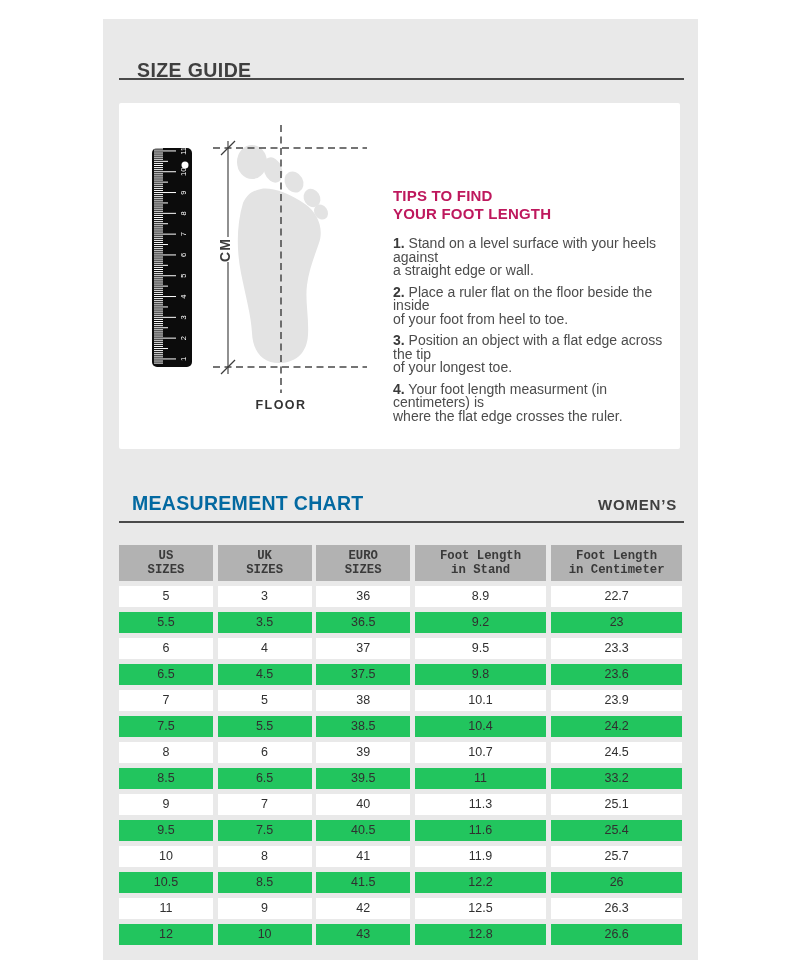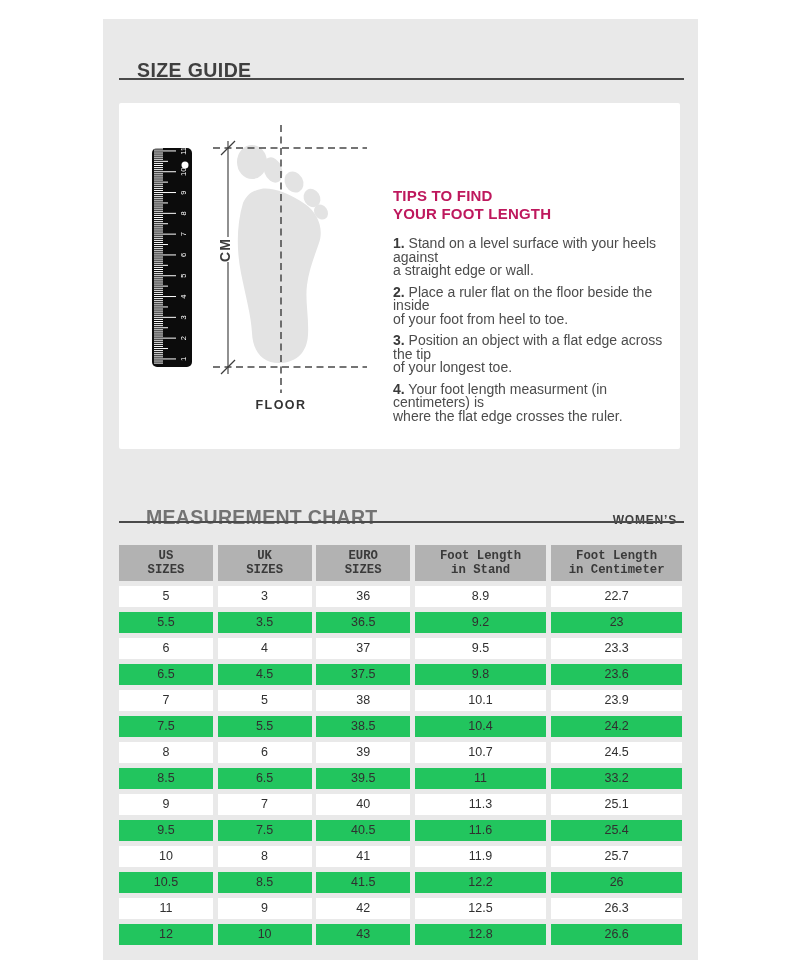--- a/index.html
+++ b/index.html
@@ -8,22 +8,22 @@
   .panel{position:absolute;left:103px;top:19px;width:595px;height:941px;background:#e9e9e9;}
 
   
   .sg-title{position:absolute;left:26px;top:32px;font-size:19.5px;font-weight:700;
             letter-spacing:.4px;color:#3f3f3f;margin:8px;}
   .rule{position:absolute;left:16px;width:565px;border-top:2px solid #4a4a4a;height:0;}
   .rule1{top:59px;}
   .rule2{top:502px;}
   .mc-row{position:absolute;left:29px;right:21px;top:473px;display:flex;
           justify-content:space-between;align-items:baseline;}
-  .mc-title{font-size:19.5px;font-weight:700;letter-spacing:.3px;color:#737373;margin:14px;}
-  .mc-cat{font-size:12px;font-weight:700;letter-spacing:.8px;color:#3f3f3f;}
+  .mc-title{font-size:19.5px;font-weight:700;letter-spacing:.3px;color:#0369a1;margin:0;}
+  .mc-cat{font-size:15px;font-weight:700;letter-spacing:.8px;color:#3f3f3f;}
 
   
   .illus{position:absolute;left:16px;top:84px;width:561px;height:346px;background:#ffffff;border-radius:2px;}
   .illus svg{position:absolute;left:0;top:0;}
   .tips{position:absolute;left:274px;top:84px;width:287px;}
   .tips-title{font-size:15px;line-height:17.5px;font-weight:700;color:#be185d;letter-spacing:.2px;}
   .tips-list{margin-top:15px;}
   .tip{margin:0 4px 8px 0;font-size:14px;line-height:13.5px;color:#4c4c4c;white-space:normal;}
   .tip span{white-space:pre-line;}
   .tip b{color:#3a3a3a;}

